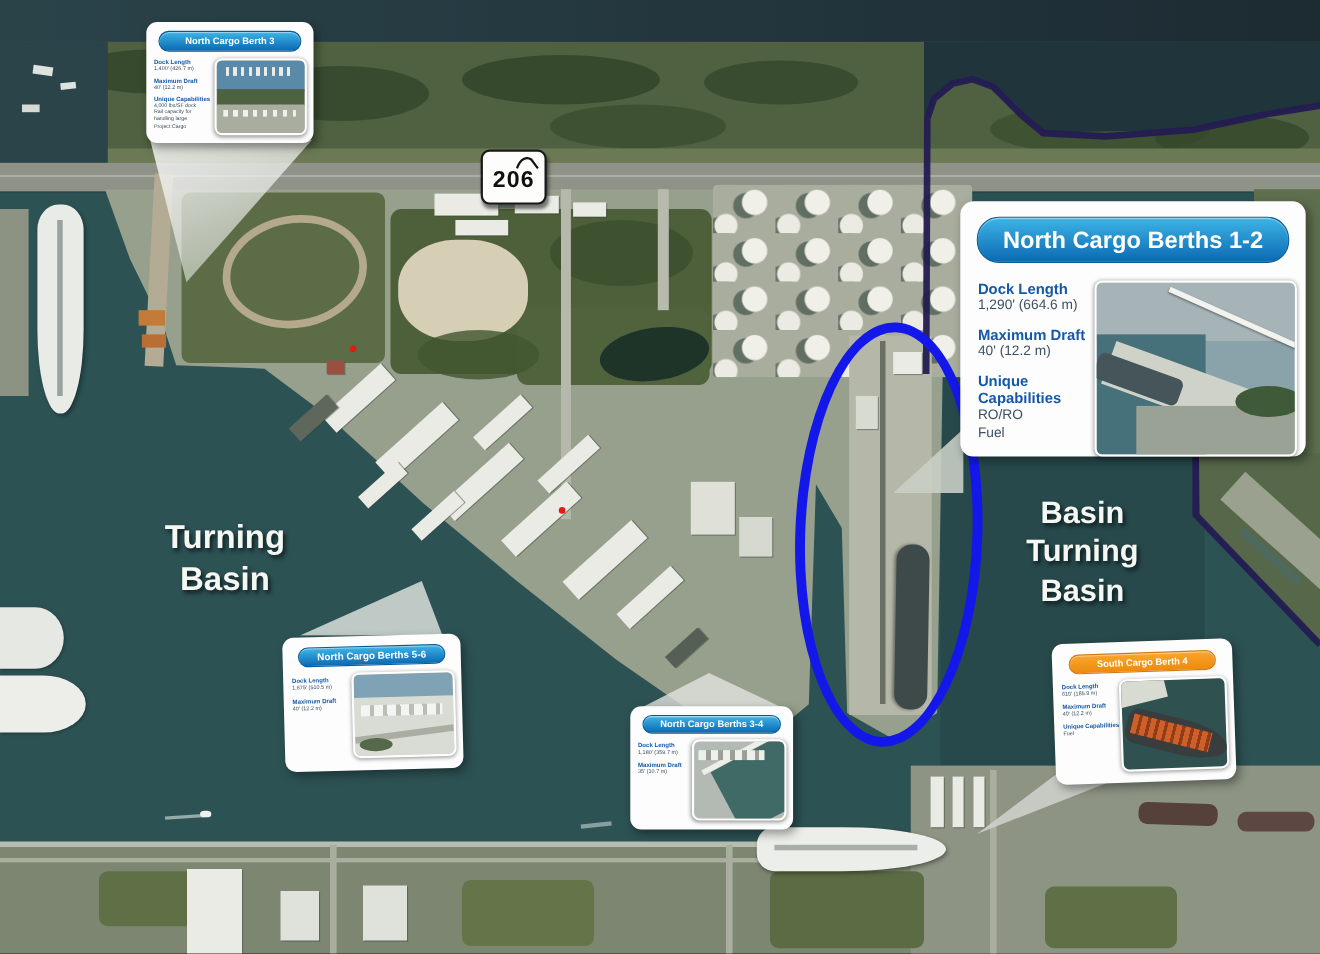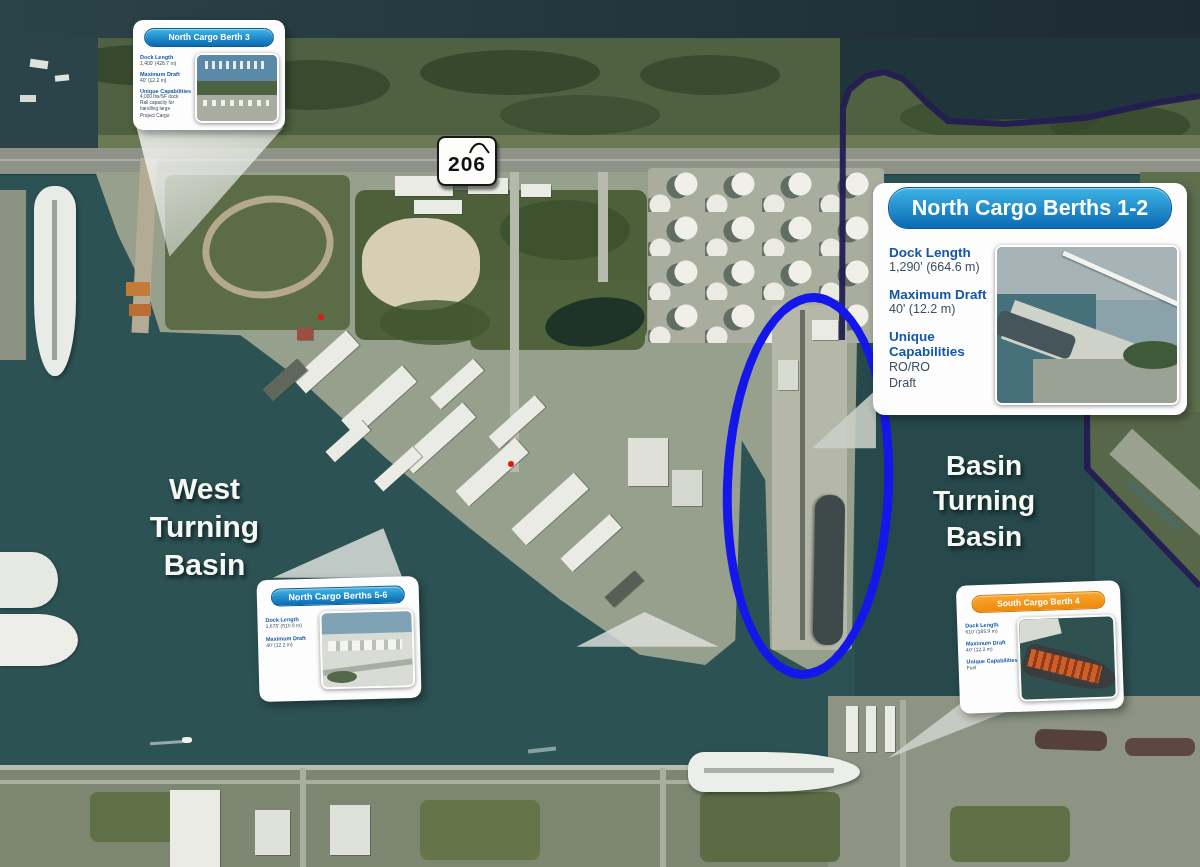--- a/index.html
+++ b/index.html
@@ -173,21 +173,20 @@
   <div class="leader" style="left:810px;top:388px;width:68px;height:62px;background:rgba(203,207,199,.88);
        clip-path:polygon(97% 3%,97% 97%,3% 97%);"></div>
   <div class="leader" style="left:270px;top:526px;width:135px;height:54px;background:rgba(232,235,230,.78);
        clip-path:polygon(2% 96%,98% 96%,84% 4%);"></div>
   <div class="leader" style="left:575px;top:610px;width:145px;height:38px;background:rgba(225,228,222,.8);
        clip-path:polygon(1% 97%,99% 97%,48% 5%);"></div>
   <div class="leader" style="left:885px;top:698px;width:155px;height:62px;background:rgba(208,211,204,.85);
        clip-path:polygon(52% 3%,98% 3%,2% 97%);"></div>
 
   <div class="basin-label" style="left:122px;top:470px;width:165px;font-size:30px;">
-    <span>West</span>
     <span>Turning</span>
     <span>Basin</span>
   </div>
   <div class="basin-label" style="left:898px;top:448px;width:172px;font-size:28px;">
     <span>Basin</span>
     <span>Turning</span>
     <span>Basin</span>
   </div>
 
   <div class="shield">
@@ -215,30 +214,30 @@
         <div class="abs" style="left:0;top:0;width:100%;height:42%;background:#5b89a8;"></div>
         <div class="abs" style="left:8px;top:6px;width:60px;height:8px;background:repeating-linear-gradient(90deg,#e9ecea 0 3px,transparent 3px 7px);"></div>
         <div class="abs" style="left:0;top:40%;width:100%;height:22%;background:#4c6240;"></div>
         <div class="abs" style="left:0;top:60%;width:100%;height:40%;background:#a8ad9f;"></div>
         <div class="abs" style="left:6px;top:45px;width:66px;height:6px;background:repeating-linear-gradient(90deg,#f0f1ee 0 4px,transparent 4px 9px);"></div>
       </div>
     </div>
   </div>
 
   <div class="card" style="left:873px;top:183px;width:314px;height:232px;border-radius:12px;">
-    <div class="pill" style="width:282px;height:40px;line-height:40px;font-size:21.5px;margin-top:4px;border-radius:20px;">North Cargo Berths 1-2</div>
+    <div class="pill" style="width:282px;height:40px;line-height:40px;font-size:21.5px;margin-top:14px;border-radius:20px;">North Cargo Berths 1-2</div>
     <div class="cbody" style="padding:16px 8px 0 16px;">
       <div style="width:112px;">
         <div class="flab" style="font-size:13.5px;">Dock Length</div>
         <div class="fval" style="font-size:12.5px;">1,290' (664.6 m)</div>
         <div class="flab" style="font-size:13.5px;margin-top:13px;">Maximum Draft</div>
         <div class="fval" style="font-size:12.5px;">40' (12.2 m)</div>
         <div class="flab" style="font-size:13.5px;margin-top:13px;">Unique Capabilities</div>
         <div class="fval" style="font-size:12.5px;line-height:1.3;">RO/RO
-Draft</div>
+Fuel</div>
       </div>
       <div class="photo" style="width:180px;height:156px;background:#8aa3ab;">
         <div class="abs" style="left:0;top:0;width:100%;height:34%;background:#a6b3b7;"></div>
         <div class="abs" style="left:0;top:30%;width:55%;height:75%;background:#46707a;"></div>
         <div class="abs" style="left:10%;top:34%;width:110%;height:26%;background:#cfd2c8;transform:rotate(20deg);transform-origin:left top;"></div>
         <div class="abs" style="left:2%;top:40%;width:45%;height:16%;background:#46555a;transform:rotate(20deg);transform-origin:left top;border-radius:6px;"></div>
         <div class="abs" style="left:30%;top:42%;width:85%;height:5px;background:#f2f3ef;transform:rotate(24deg);transform-origin:right top;box-shadow:0 1px 2px rgba(0,0,0,.4);"></div>
         <div class="abs" style="left:20%;top:72%;width:85%;height:30%;background:#9aa295;"></div>
         <div class="blob" style="left:70%;top:60%;width:34%;height:18%;background:#3f5a39;"></div>
       </div>
@@ -257,20 +256,36 @@
       <div class="photo" style="width:90px;height:74px;background:#cdd1c8;">
         <div class="abs" style="left:0;top:0;width:100%;height:30%;background:#7fa3b5;"></div>
         <div class="abs" style="left:0;top:28%;width:100%;height:72%;background:#d9dcd4;"></div>
         <div class="abs" style="left:6px;top:28px;width:74px;height:10px;background:repeating-linear-gradient(90deg,#f4f5f2 0 8px,#b9bfb4 8px 12px);"></div>
         <div class="abs" style="left:0;top:52px;width:100%;height:6px;background:#a9ada2;transform:rotate(-6deg);"></div>
         <div class="blob" style="left:4px;top:58px;width:30px;height:12px;background:#55684a;"></div>
       </div>
     </div>
   </div>
 
+  <div class="card" style="left:573px;top:642px;width:148px;height:112px;">
+    <div class="pill" style="width:124px;height:15px;line-height:15px;font-size:8.5px;margin-top:8px;">North Cargo Berths 3-4</div>
+    <div class="cbody" style="padding:5px 6px 0 7px;">
+      <div style="width:54px;">
+        <div class="flab" style="font-size:5.5px;margin-top:3px;">Dock Length</div>
+        <div class="fval" style="font-size:5px;">1,180' (359.7 m)</div>
+        <div class="flab" style="font-size:5.5px;margin-top:6px;">Maximum Draft</div>
+        <div class="fval" style="font-size:5px;">35' (10.7 m)</div>
+      </div>
+      <div class="photo" style="width:82px;height:70px;background:#b3bab4;">
+        <div class="abs" style="left:18%;top:40%;width:110%;height:90%;background:#3f6a65;transform:rotate(-28deg);transform-origin:left top;"></div>
+        <div class="abs" style="left:10%;top:42%;width:115%;height:5px;background:#eceee8;transform:rotate(-28deg) translateY(-3px);transform-origin:left top;"></div>
+        <div class="abs" style="left:4px;top:8px;width:60px;height:9px;background:repeating-linear-gradient(90deg,#eef0ec 0 7px,#9aa096 7px 11px);"></div>
+      </div>
+    </div>
+  </div>
 
   <div class="card" style="left:958px;top:583px;width:164px;height:128px;transform:rotate(-2deg);">
     <div class="pill orange" style="width:132px;height:16px;line-height:16px;font-size:8.5px;margin-top:10px;">South Cargo Berth 4</div>
     <div class="cbody" style="padding:6px 6px 0 8px;">
       <div style="width:56px;">
         <div class="flab" style="font-size:5.5px;margin-top:3px;">Dock Length</div>
         <div class="fval" style="font-size:5px;">610' (185.9 m)</div>
         <div class="flab" style="font-size:5.5px;margin-top:6px;">Maximum Draft</div>
         <div class="fval" style="font-size:5px;">40' (12.2 m)</div>
         <div class="flab" style="font-size:5.5px;margin-top:6px;">Unique Capabilities</div>

